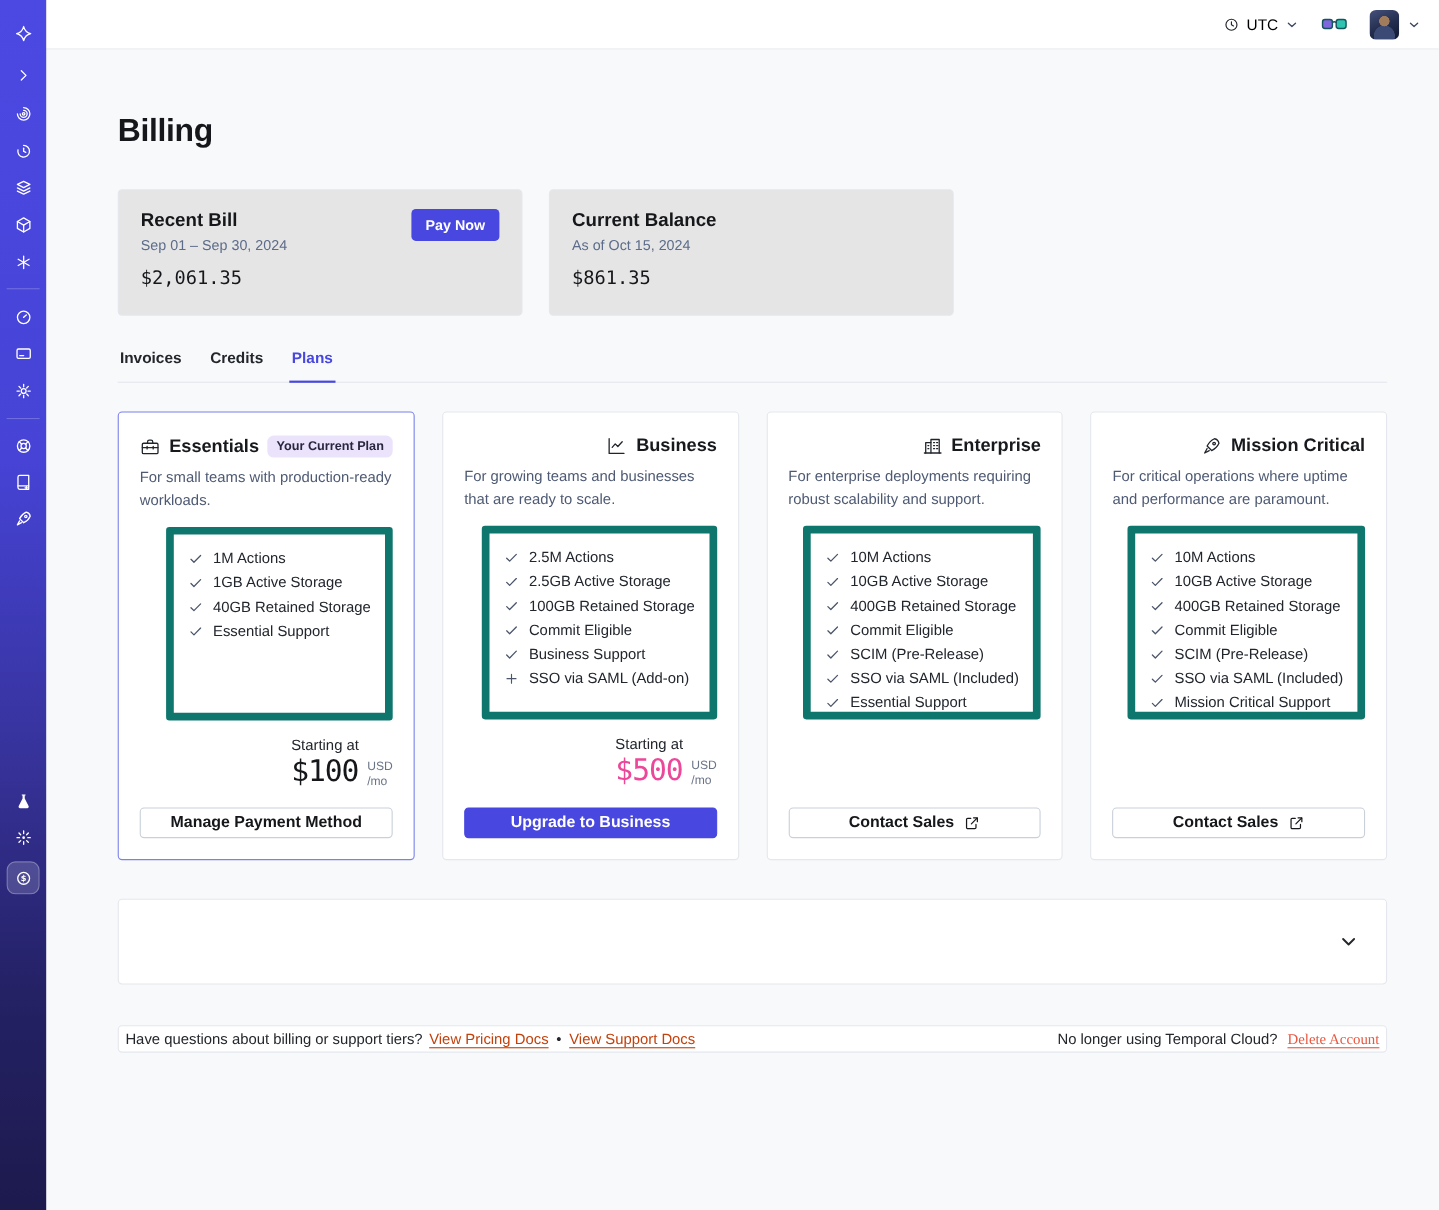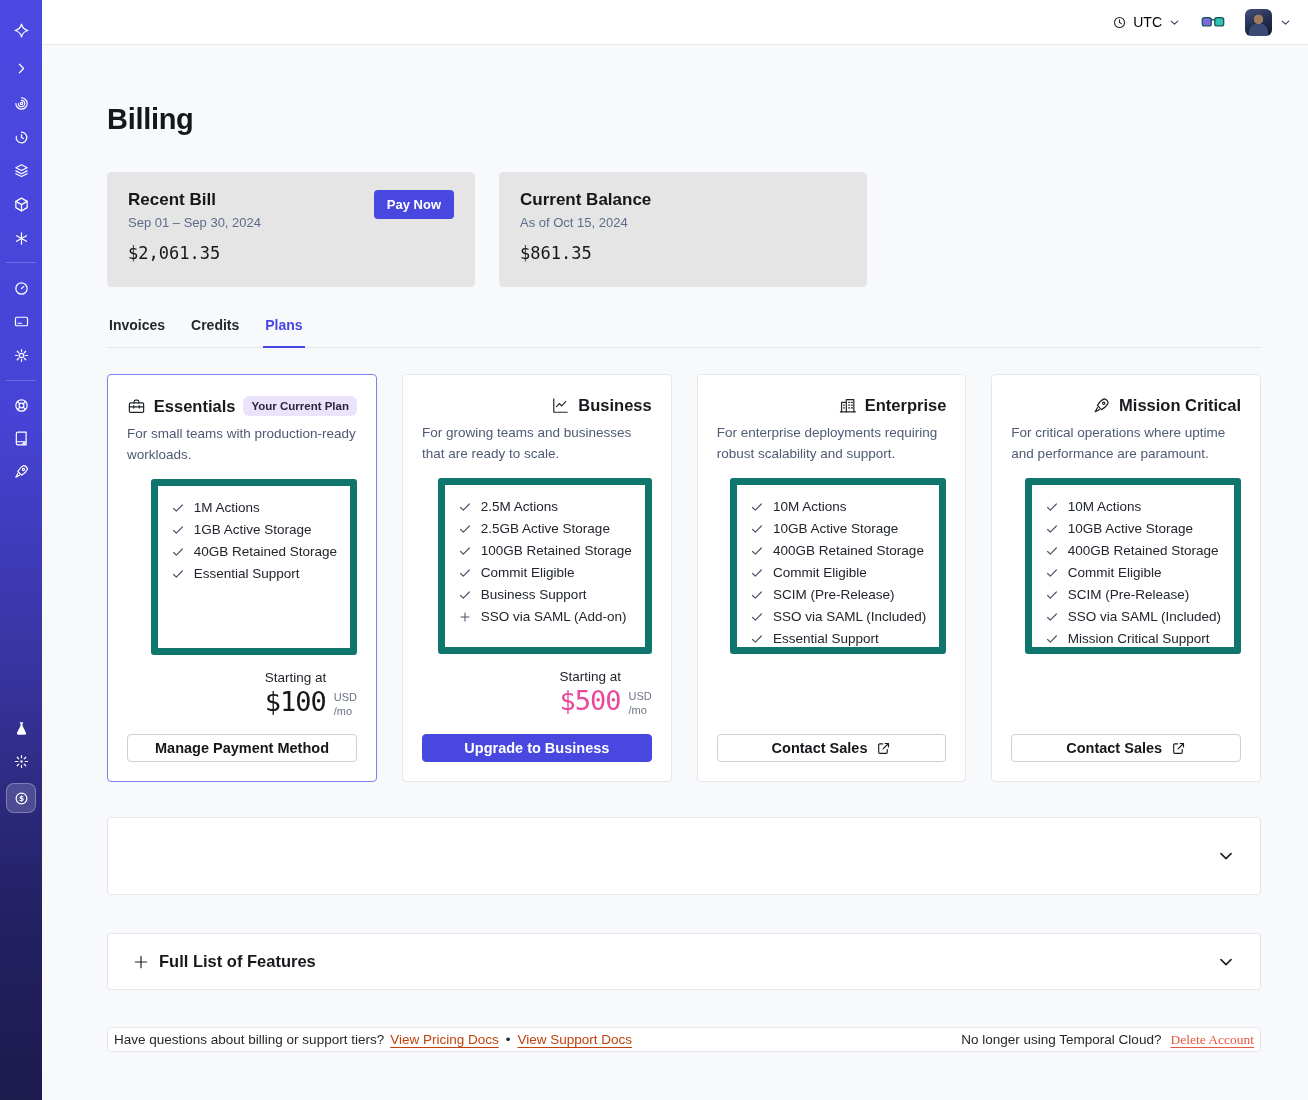--- a/index.html
+++ b/index.html
@@ -560,31 +560,20 @@
     </div>
 
   </section>
 
   <section class="accordion payg">
     <svg class="acc-chev" viewBox="0 0 24 24">
         <path d="M6 9.2l6 6 6-6"></path>
       </svg>
   </section>
 
-  <section class="accordion slim">
-    <div class="acc-title-row">
-      <svg viewBox="0 0 24 24">
-          <path d="M12 4.5v15M4.5 12h15"></path>
-        </svg>
-      <span>Full List of Features</span>
-    </div>
-    <svg class="acc-chev" viewBox="0 0 24 24">
-        <path d="M6 9.2l6 6 6-6"></path>
-      </svg>
-  </section>
 
   <section class="footer-card">
     <div class="footer-left">
       <span class="q">Have questions about billing or support tiers?</span>
       <a class="flink">View Pricing Docs</a>
       <span class="dot">•</span>
       <a class="flink">View Support Docs</a>
     </div>
     <div class="footer-right">
       <span>No longer using Temporal Cloud?</span>

